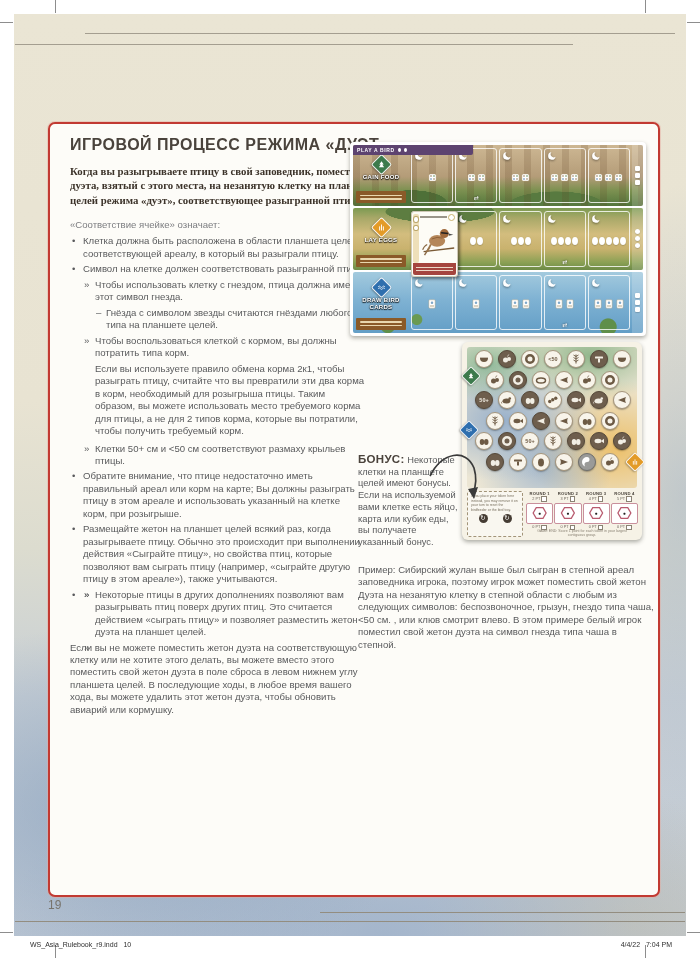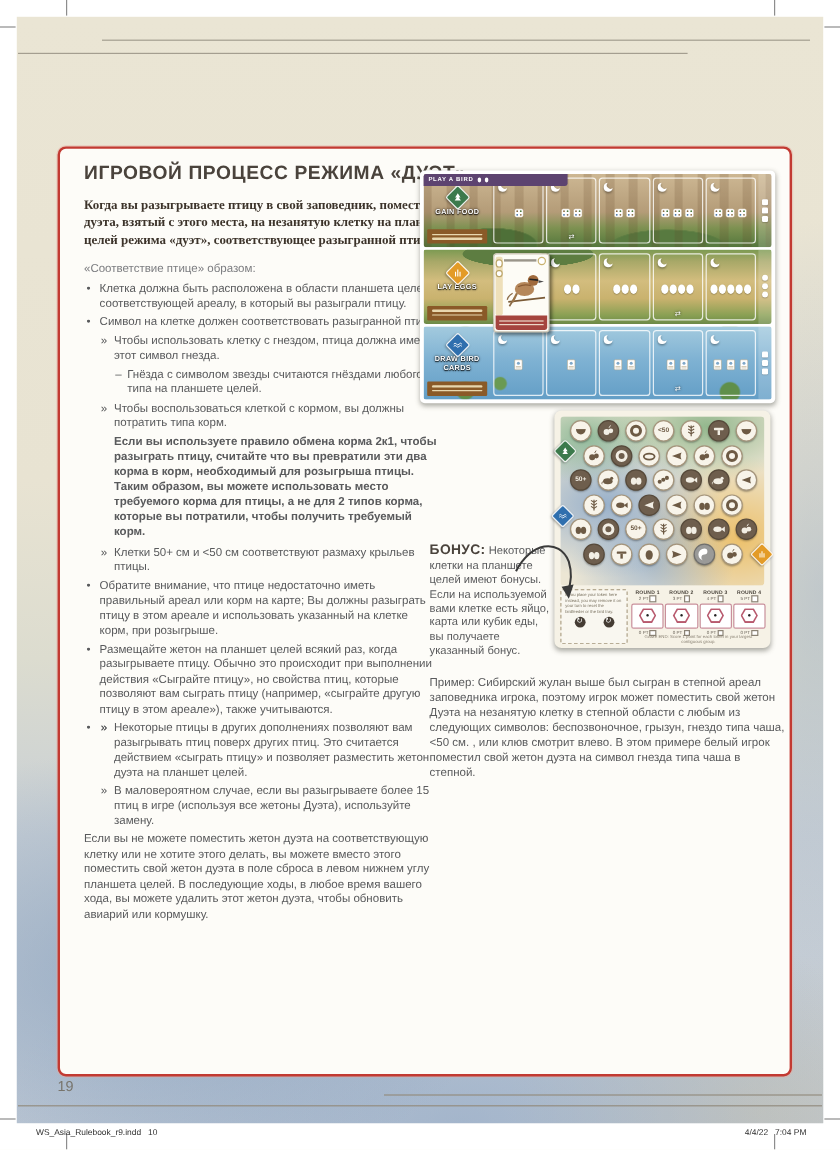--- a/index.html
+++ b/index.html
@@ -43,21 +43,21 @@
   .leftcol{
     position:absolute;left:20px;top:95px;width:296px;
     font-size:9.6px;line-height:1.3;color:#595a5c;
   }
   .h-gray{color:#7c7d80;margin:7px 0 4px;}
   .li{position:relative;margin-bottom:3px;}
   .li .marker{position:absolute;color:#595a5c;}
   .lvl1{padding-left:13px;}  .lvl1 .marker{left:2px;}
   .lvl2{padding-left:25px;}  .lvl2 .marker{left:14px;}
   .lvl3{padding-left:36px;}  .lvl3 .marker{left:26px;}
-  .lvl0{padding-left:25px;margin:3px 0 5px;font-weight:bold;}
+  .lvl0{padding-left:25px;margin:3px 0 5px;}
   .rule-bold{
     font-family:"Liberation Serif", serif;font-weight:bold;
     font-size:10.3px;color:#3c332a;margin:9px 0 5px;
   }
 
   
   .mat{
     position:absolute;left:300px;top:18px;width:296px;height:194px;
     background:#ffffff;border-radius:4px;padding:3px;box-sizing:border-box;
     box-shadow:0 2px 4px rgba(70,70,60,.45);
@@ -223,37 +223,37 @@
 
 <div class="paper"></div>
 <div class="hline" style="left:85px;top:33px;width:590px;"></div>
 <div class="hline" style="left:15px;top:44px;width:558px;"></div>
 
 <div class="panel">
   <div class="panel-title">ИГРОВОЙ ПРОЦЕСС РЕЖИМА «ДУЭТ»</div>
   <div class="intro">Когда вы разыгрываете птицу в свой заповедник, поместите жетон дуэта, взятый с этого места, на незанятую клетку на планшете целей режима «дуэт», соответствующее разыгранной птице.</div>
 
   <div class="leftcol">
-    <div class="h-gray" style="margin-top:0;">«Соответствие птице» образом:</div>
+    <div class="h-gray" style="margin-top:0;">«Соответствие ячейке» означает:</div>
     <div id="match-list">
         <div class="li lvl1"><span class="marker">•</span><span>Клетка должна быть расположена в области планшета целей, соответствующей ареалу, в который вы разыграли птицу.</span></div>
         <div class="li lvl1"><span class="marker">•</span><span>Символ на клетке должен соответствовать разыгранной птице:</span></div>
         <div class="li lvl2"><span class="marker">»</span><span>Чтобы использовать клетку с гнездом, птица должна иметь этот символ гнезда.</span></div>
         <div class="li lvl3"><span class="marker">–</span><span>Гнёзда с символом звезды считаются гнёздами любого типа на планшете целей.</span></div>
         <div class="li lvl2"><span class="marker">»</span><span>Чтобы воспользоваться клеткой с кормом, вы должны потратить типа корм.</span></div>
         <div class="li lvl0"><span>Если вы используете правило обмена корма 2к1, чтобы разыграть птицу, считайте что вы превратили эти два корма в корм, необходимый для розыгрыша птицы. Таким образом, вы можете использовать место требуемого корма для птицы, а не для 2 типов корма, которые вы потратили, чтобы получить требуемый корм.</span></div>
         <div class="li lvl2"><span class="marker">»</span><span>Клетки 50+ см и &lt;50 см соответствуют размаху крыльев птицы.</span></div>
         <div class="li lvl1"><span class="marker">•</span><span>Обратите внимание, что птице недостаточно иметь правильный ареал или корм на карте; Вы должны разыграть птицу в этом ареале и использовать указанный на клетке корм, при розыгрыше.</span></div>
       </div>
     <div id="place-list">
         <div class="li lvl1"><span class="marker">•</span><span>Размещайте жетон на планшет целей всякий раз, когда разыгрываете птицу. Обычно это происходит при выполнении действия «Сыграйте птицу», но свойства птиц, которые позволяют вам сыграть птицу (например, «сыграйте другую птицу в этом ареале»), также учитываются.</span></div>
         <div class="li lvl1"><span class="marker">•</span></div>
         <div class="li lvl2"><span class="marker">»</span></div>
         <div class="li lvl2"><span class="marker">»</span><span>Некоторые птицы в других дополнениях позволяют вам разыгрывать птиц поверх других птиц. Это считается действием «сыграть птицу» и позволяет разместить жетон дуэта на планшет целей.</span></div>
-        <div class="li lvl2"><span class="marker">»</span><span>В маловероятном случае, если вы разыгрываете более 15 птиц в игре (используя все жетоны Дуэта), используйте замену.</span></div>
+        <div class="li lvl2"><span class="marker">»</span></div>
       </div>
     <div>Если вы не можете поместить жетон дуэта на соответствующую клетку или не хотите этого делать, вы можете вместо этого поместить свой жетон дуэта в поле сброса в левом нижнем углу планшета целей. В последующие ходы, в любое время вашего хода, вы можете удалить этот жетон дуэта, чтобы обновить авиарий или кормушку.</div>
   </div>
 
   <div class="mat">
     <div class="mat-inner" id="mat-rows">
       <div class="mat-topstrip">
         <span>PLAY A BIRD</span>
         <span class="dot"></span>
         <span class="dot"></span>

